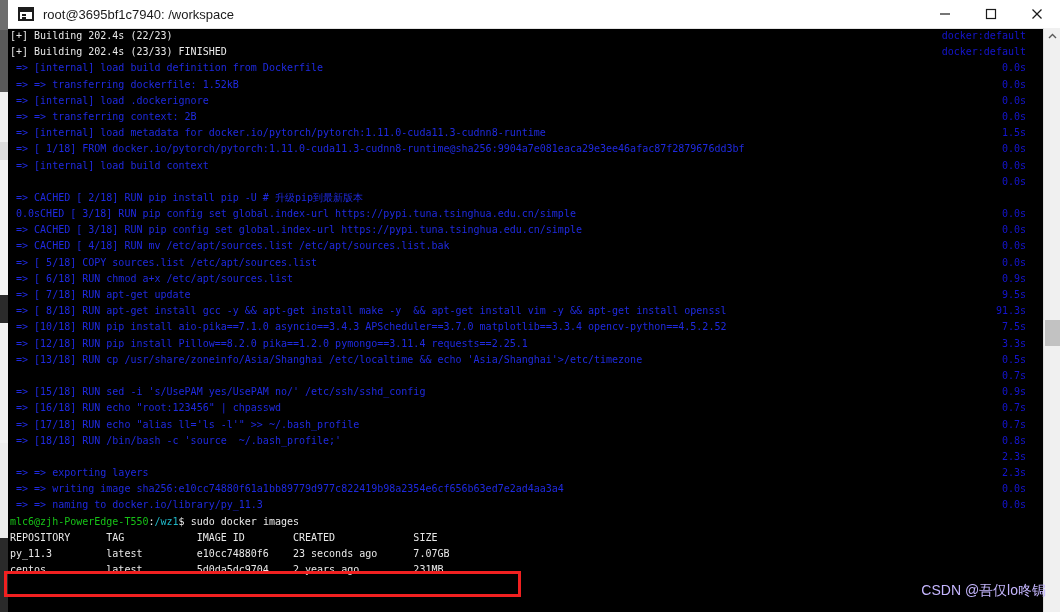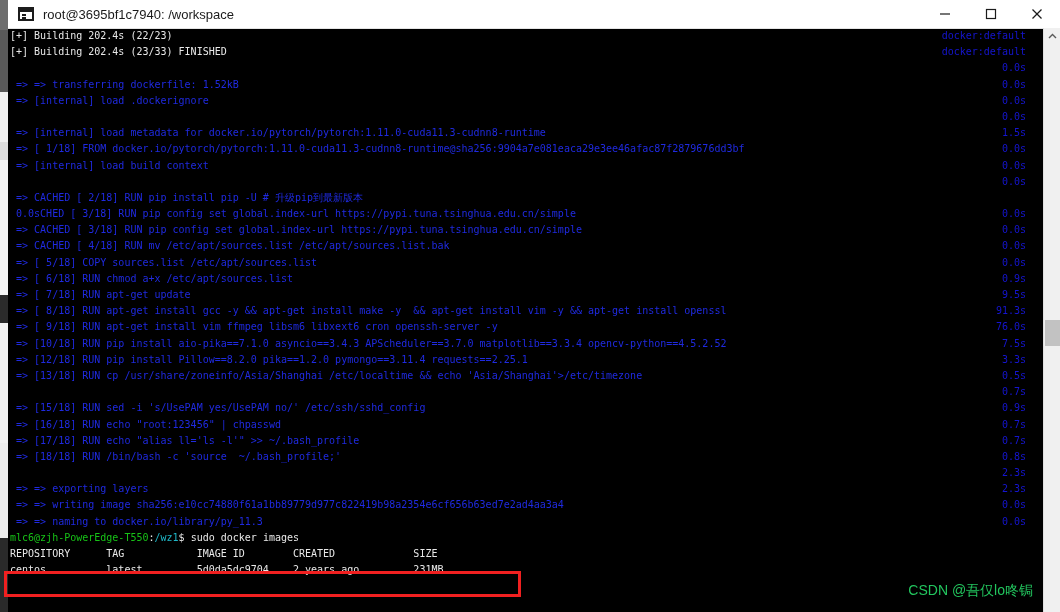--- a/index.html
+++ b/index.html
@@ -168,25 +168,25 @@
     height: 26px;
     border: 3px solid #f02020;
     box-sizing: border-box;
     z-index: 8;
     pointer-events: none;
   }
 
   
   .watermark {
     position: absolute;
-    right: 27px;
+    right: 14px;
     top: 582px;
     font-family: "Liberation Sans", sans-serif;
     font-size: 14px;
-    color: #22c55e;
+    color: #c4b5fd;
     z-index: 7;
     white-space: nowrap;
   }
 </style>
 </head>
 <body>
 
 <div id="app">
 
   <div class="bg-sliver">
@@ -221,51 +221,51 @@
             <line x1="10.5" y1="1.5" x2="1.5" y2="10.5" stroke="#1b1b1b" stroke-width="1.2"></line>
           </svg>
       </div>
     </div>
   </div>
 
   <div class="terminal">
     <div class="term-inner" id="term-inner">
         <div class="line"><span class="txt c-white">[+] Building 202.4s (22/23)</span><span class="time c-white">docker:default</span></div>
         <div class="line"><span class="txt c-white">[+] Building 202.4s (23/33) FINISHED</span><span class="time c-white">docker:default</span></div>
-        <div class="line"><span class="time c-blue">0.0s</span></div>
+        <div class="line"><span class="txt c-blue"> =&gt; [internal] load build definition from Dockerfile</span><span class="time c-blue">0.0s</span></div>
         <div class="line"><span class="txt c-blue"> =&gt; =&gt; transferring dockerfile: 1.52kB</span><span class="time c-blue">0.0s</span></div>
         <div class="line"><span class="txt c-blue"> =&gt; [internal] load .dockerignore</span><span class="time c-blue">0.0s</span></div>
-        <div class="line"><span class="time c-blue">0.0s</span></div>
+        <div class="line"><span class="txt c-blue"> =&gt; =&gt; transferring context: 2B</span><span class="time c-blue">0.0s</span></div>
         <div class="line"><span class="txt c-blue"> =&gt; [internal] load metadata for docker.io/pytorch/pytorch:1.11.0-cuda11.3-cudnn8-runtime</span><span class="time c-blue">1.5s</span></div>
         <div class="line"><span class="txt c-blue"> =&gt; [ 1/18] FROM docker.io/pytorch/pytorch:1.11.0-cuda11.3-cudnn8-runtime@sha256:9904a7e081eaca29e3ee46afac87f2879676dd3bf</span><span class="time c-blue">0.0s</span></div>
         <div class="line"><span class="txt c-blue"> =&gt; [internal] load build context</span><span class="time c-blue">0.0s</span></div>
         <div class="line"><span class="time c-blue">0.0s</span></div>
         <div class="line"><span class="txt c-blue"> =&gt; CACHED [ 2/18] RUN pip install pip -U # 升级pip到最新版本</span></div>
         <div class="line"><span class="txt c-blue"> 0.0sCHED [ 3/18] RUN pip config set global.index-url https://pypi.tuna.tsinghua.edu.cn/simple</span><span class="time c-blue">0.0s</span></div>
         <div class="line"><span class="txt c-blue"> =&gt; CACHED [ 3/18] RUN pip config set global.index-url https://pypi.tuna.tsinghua.edu.cn/simple</span><span class="time c-blue">0.0s</span></div>
         <div class="line"><span class="txt c-blue"> =&gt; CACHED [ 4/18] RUN mv /etc/apt/sources.list /etc/apt/sources.list.bak</span><span class="time c-blue">0.0s</span></div>
         <div class="line"><span class="txt c-blue"> =&gt; [ 5/18] COPY sources.list /etc/apt/sources.list</span><span class="time c-blue">0.0s</span></div>
         <div class="line"><span class="txt c-blue"> =&gt; [ 6/18] RUN chmod a+x /etc/apt/sources.list</span><span class="time c-blue">0.9s</span></div>
         <div class="line"><span class="txt c-blue"> =&gt; [ 7/18] RUN apt-get update</span><span class="time c-blue">9.5s</span></div>
         <div class="line"><span class="txt c-blue"> =&gt; [ 8/18] RUN apt-get install gcc -y &amp;&amp; apt-get install make -y  &amp;&amp; apt-get install vim -y &amp;&amp; apt-get install openssl</span><span class="time c-blue">91.3s</span></div>
-        <div class="line"><span class="txt c-blue"> =&gt; [ 9/18] RUN apt-get install vim ffmpeg libsm6 libxext6 cron openssh-server -y</span><span class="time c-blue">76.0s</span></div>
         <div class="line"><span class="txt c-blue"> =&gt; [10/18] RUN pip install aio-pika==7.1.0 asyncio==3.4.3 APScheduler==3.7.0 matplotlib==3.3.4 opencv-python==4.5.2.52</span><span class="time c-blue">7.5s</span></div>
         <div class="line"><span class="txt c-blue"> =&gt; [12/18] RUN pip install Pillow==8.2.0 pika==1.2.0 pymongo==3.11.4 requests==2.25.1</span><span class="time c-blue">3.3s</span></div>
         <div class="line"><span class="txt c-blue"> =&gt; [13/18] RUN cp /usr/share/zoneinfo/Asia/Shanghai /etc/localtime &amp;&amp; echo 'Asia/Shanghai'&gt;/etc/timezone</span><span class="time c-blue">0.5s</span></div>
         <div class="line"><span class="time c-blue">0.7s</span></div>
         <div class="line"><span class="txt c-blue"> =&gt; [15/18] RUN sed -i 's/UsePAM yes/UsePAM no/' /etc/ssh/sshd_config</span><span class="time c-blue">0.9s</span></div>
         <div class="line"><span class="txt c-blue"> =&gt; [16/18] RUN echo "root:123456" | chpasswd</span><span class="time c-blue">0.7s</span></div>
         <div class="line"><span class="txt c-blue"> =&gt; [17/18] RUN echo "alias ll='ls -l'" &gt;&gt; ~/.bash_profile</span><span class="time c-blue">0.7s</span></div>
         <div class="line"><span class="txt c-blue"> =&gt; [18/18] RUN /bin/bash -c 'source  ~/.bash_profile;'</span><span class="time c-blue">0.8s</span></div>
         <div class="line"><span class="time c-blue">2.3s</span></div>
         <div class="line"><span class="txt c-blue"> =&gt; =&gt; exporting layers</span><span class="time c-blue">2.3s</span></div>
         <div class="line"><span class="txt c-blue"> =&gt; =&gt; writing image sha256:e10cc74880f61a1bb89779d977c822419b98a2354e6cf656b63ed7e2ad4aa3a4</span><span class="time c-blue">0.0s</span></div>
         <div class="line"><span class="txt c-blue"> =&gt; =&gt; naming to docker.io/library/py_11.3</span><span class="time c-blue">0.0s</span></div>
         <div class="line"><span class="txt c-green">mlc6@zjh-PowerEdge-T550</span><span class="txt c-white">:</span><span class="txt c-cyan">/wz1</span><span class="txt c-white">$ </span><span class="txt c-white">sudo docker images</span></div>
         <div class="line"><span class="txt c-white">REPOSITORY      TAG            IMAGE ID        CREATED             SIZE</span></div>
+        <div class="line"><span class="txt c-white">py_11.3         latest         e10cc74880f6    23 seconds ago      7.07GB</span></div>
         <div class="line"><span class="txt c-white">centos          latest         5d0da5dc9704    2 years ago         231MB</span></div>
       </div>
   </div>
 
   <div class="scrollbar">
     <div class="sb-up">
       <svg width="9" height="7" viewBox="0 0 9 7">
           <polyline points="1,5 4.5,1.5 8,5" fill="none" stroke="#5a5a5a" stroke-width="1.4"></polyline>
         </svg>
     </div>

